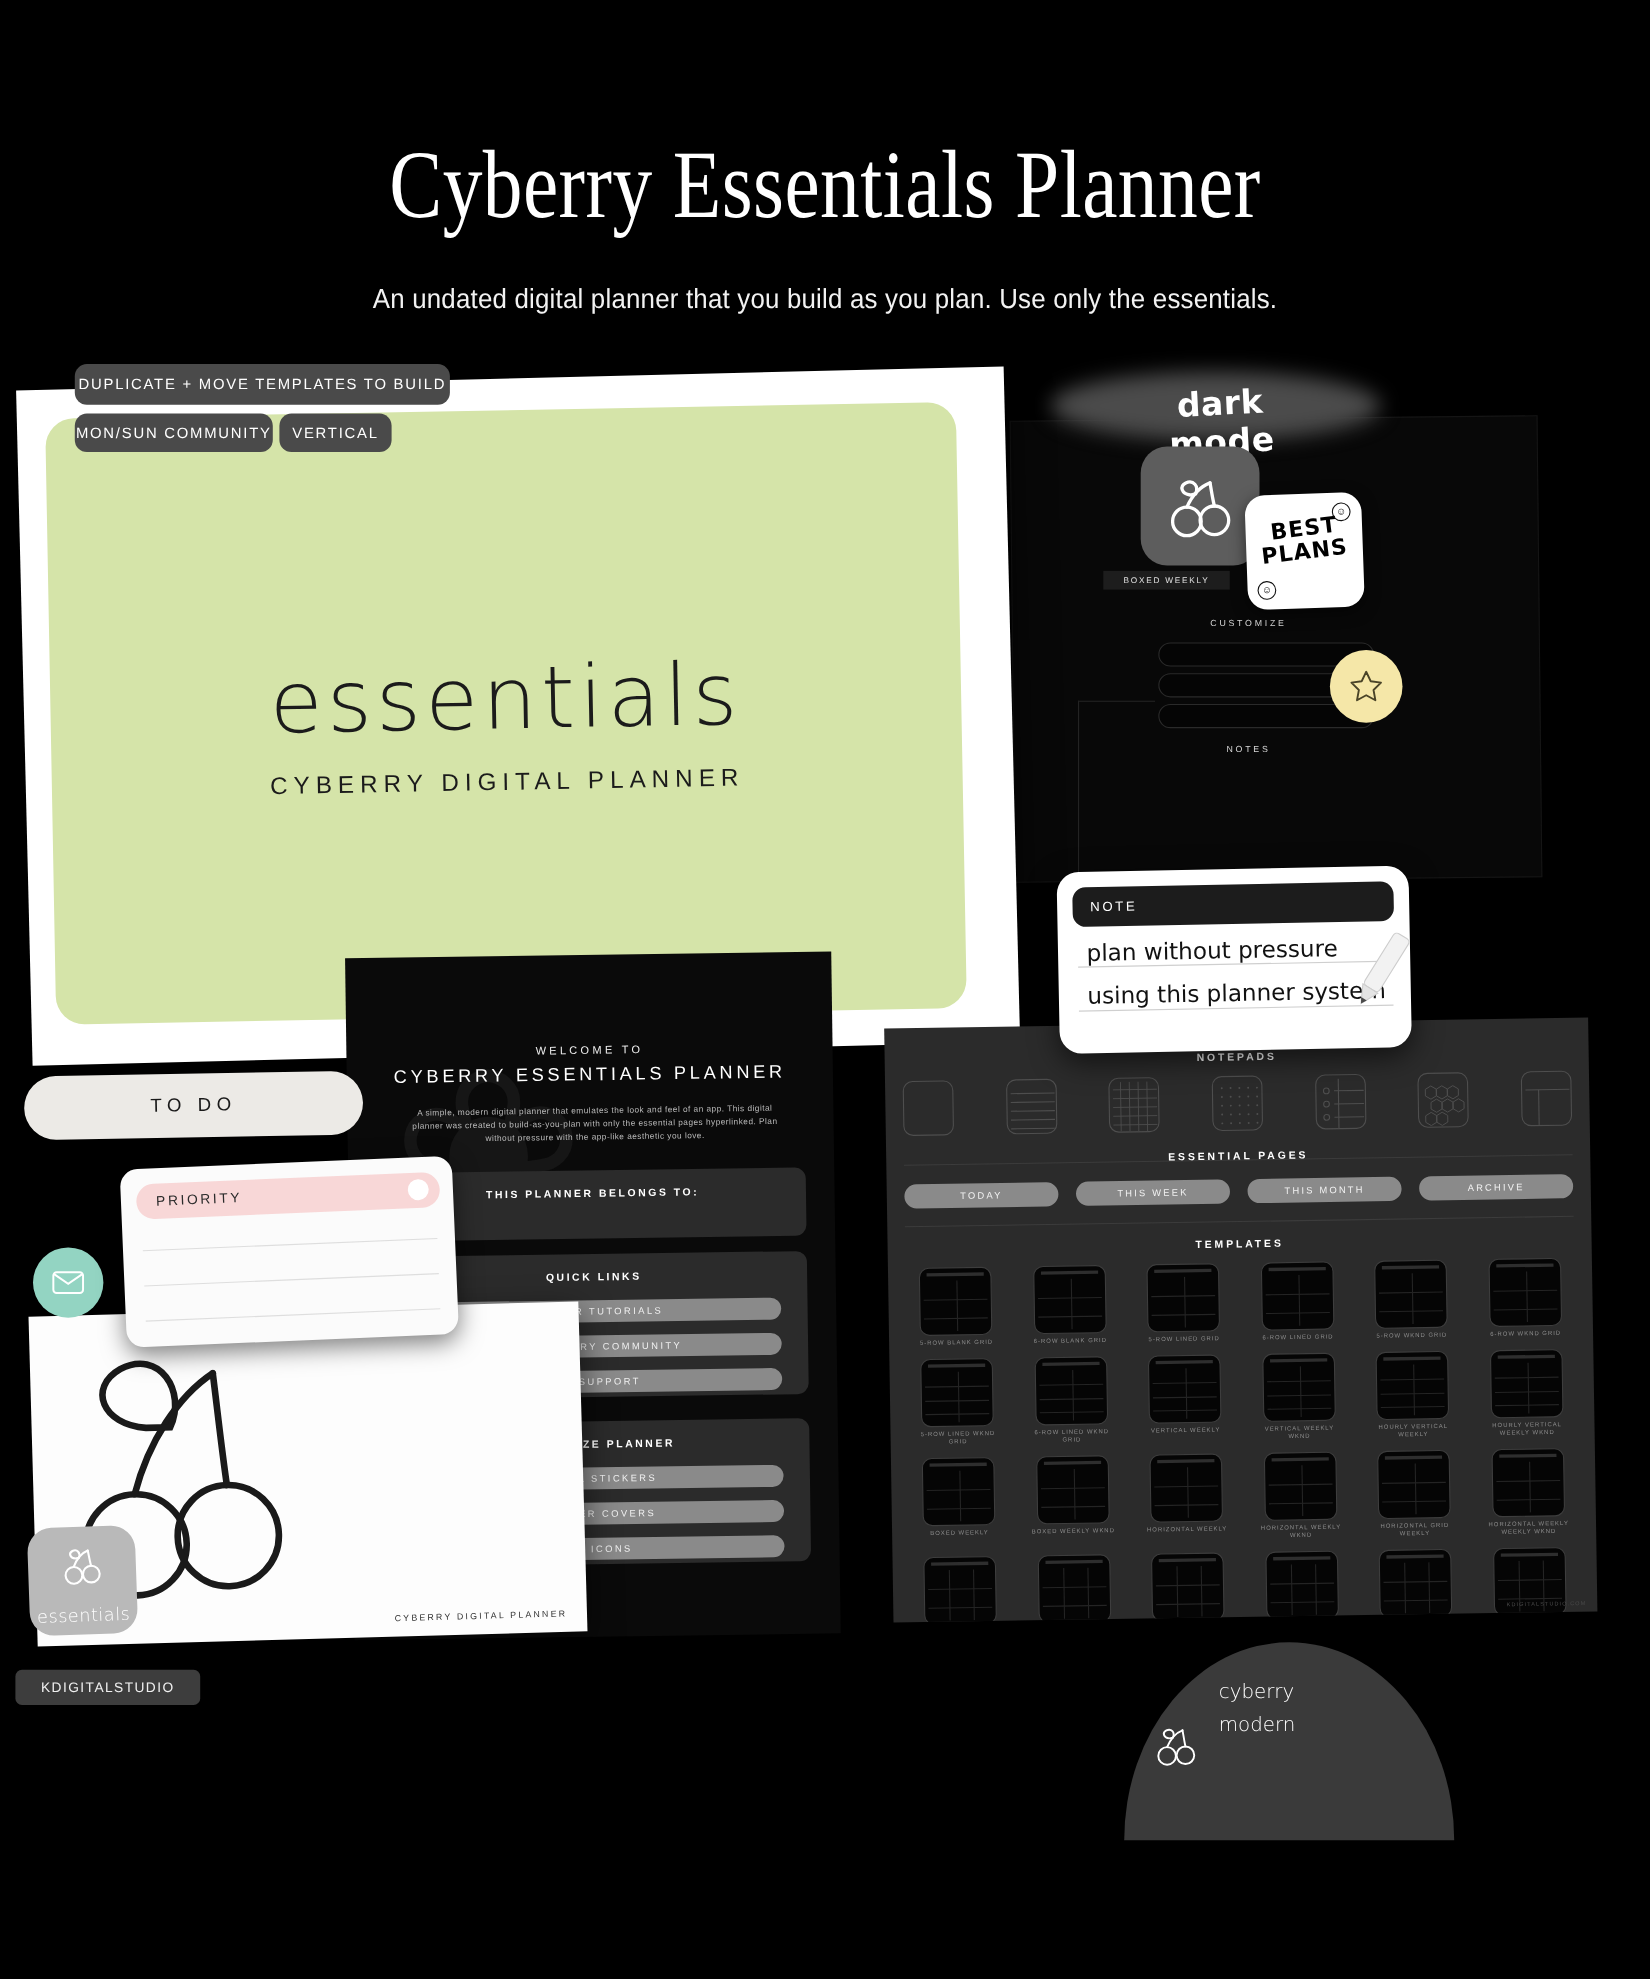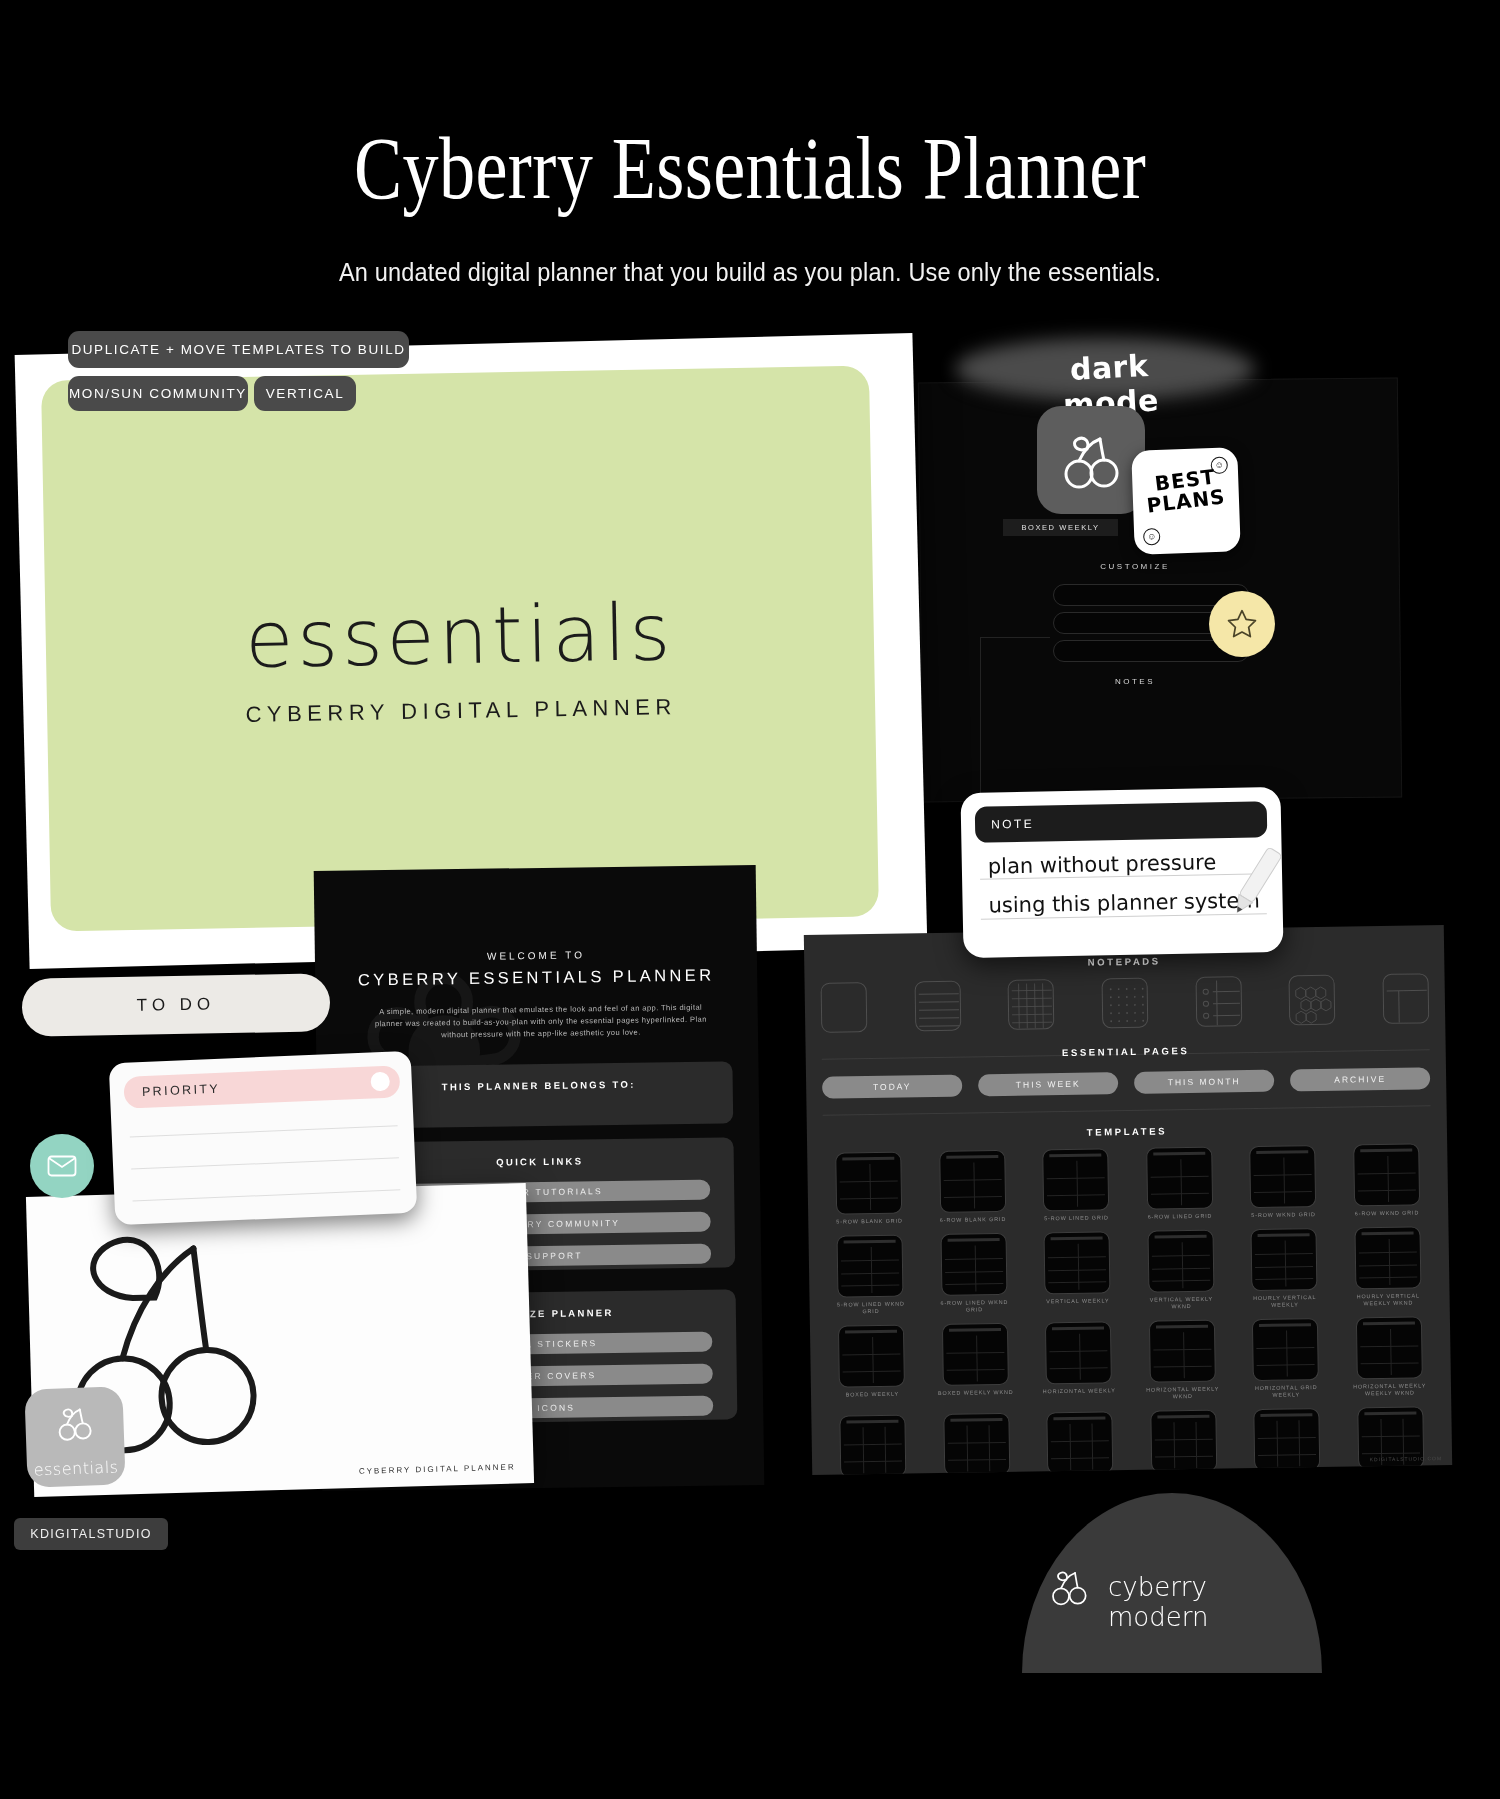--- a/index.html
+++ b/index.html
@@ -272,29 +272,29 @@
     position:absolute; right:10px; bottom:4px; font-size:5px;
     letter-spacing:1px; color:#4a4a4a;
   }
 
   
   .lineup{
     position:absolute; left:1022px; top:1493px; width:300px; height:180px;
     background:#3a3a3a; border-radius:50% 50% 0 0 / 100% 100% 0 0; z-index:46;
   }
   .lineup-txt{
-    position:absolute; left:1108px; top:1572px; width:170px; z-index:48;
-    font-size:26px; line-height:30px; color:#fff; font-weight:300;
+    position:absolute; left:1108px; top:1524px; width:170px; z-index:48;
+    font-size:18px; line-height:30px; color:#fff; font-weight:300;
     font-family:"DejaVu Sans", sans-serif;
   }
   .lineup-cherry{ position:absolute; left:1048px; top:1567px; z-index:48; }
 
   
   .brand{
-    position:absolute; left:14px; top:1518px; width:154px; height:32px;
+    position:absolute; left:14px; top:1518px; width:168px; height:32px;
     background:#3d3d3d; border-radius:6px; display:flex; align-items:center;
     justify-content:center; z-index:46; font-size:12.5px; letter-spacing:1.3px;
     color:#efefef;
   }
   svg{ display:block; }
 </style>
 </head>
 <body>
 
 <div class="stage">

